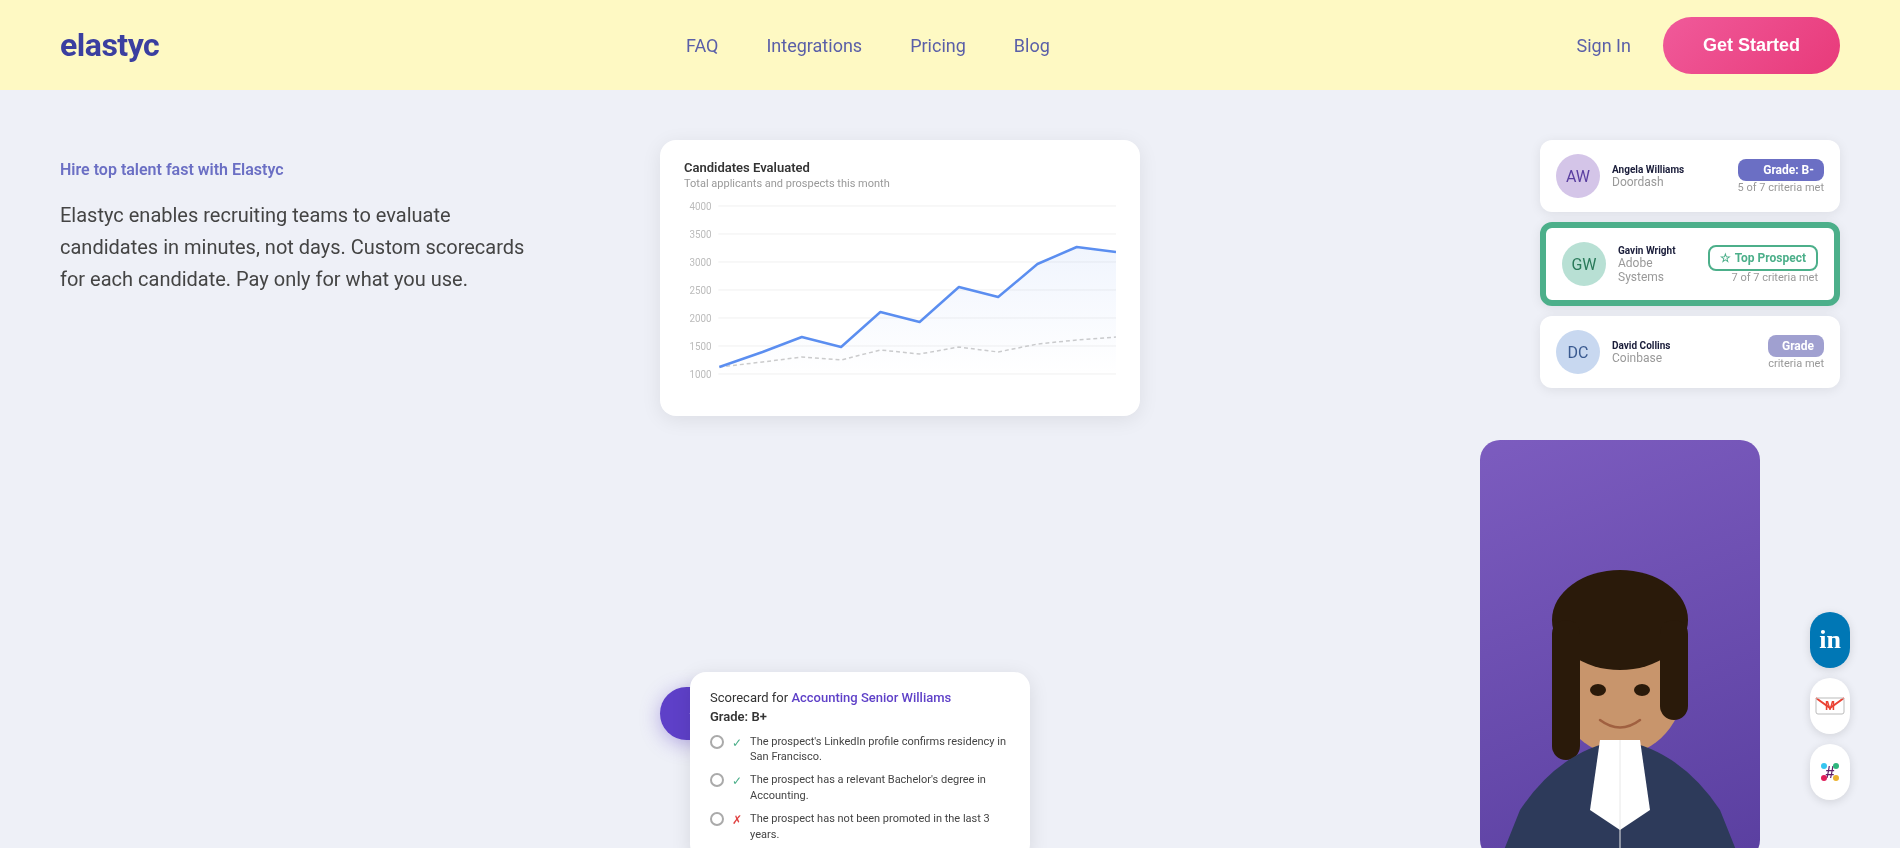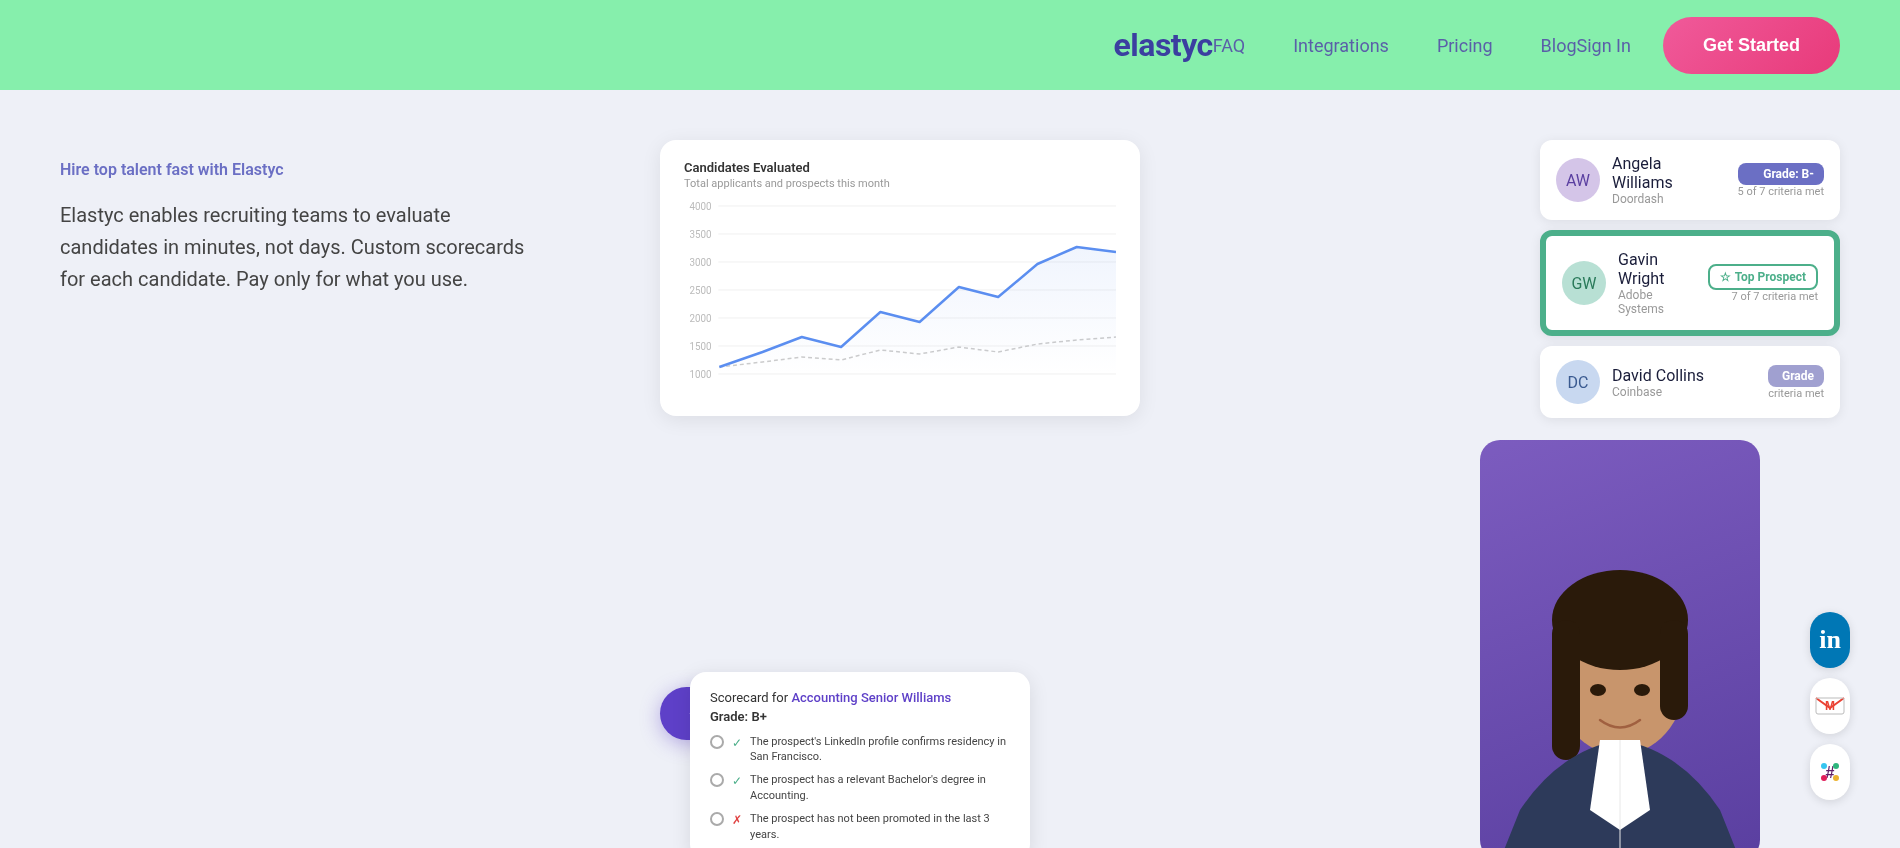--- a/index.html
+++ b/index.html
@@ -7,24 +7,24 @@
       font-family: -apple-system, BlinkMacSystemFont, 'Segoe UI', Roboto, sans-serif;
       background-color: #eef0f7;
       min-height: 848px;
       overflow: hidden;
     }
 
     
     .navbar {
       display: flex;
       align-items: center;
-      justify-content: flex-end;
+      justify-content: space-between;
       padding: 0 60px;
       height: 90px;
-      background-color: #86efac;
+      background-color: #fef9c3;
     }
     .logo {
       font-size: 32px;
       font-weight: 700;
       color: #3b3fa0;
       letter-spacing: -0.5px;
     }
     .nav-links {
       display: flex;
       align-items: center;
@@ -161,22 +161,22 @@
       align-items: center;
       justify-content: center;
       font-size: 16px;
       font-weight: 400;
       color: #5a5fa8;
     }
     .candidate-info {
       flex: 1;
     }
     .candidate-name {
-      font-size: 16px;
-      font-weight: 400;
+      font-size: 10px;
+      font-weight: 700;
       color: #1a1d3a;
     }
     .candidate-company {
       font-size: 12px;
       color: #999;
     }
     .grade-badge {
       background: #6b6fc4;
       color: white;
       border-radius: 8px;

